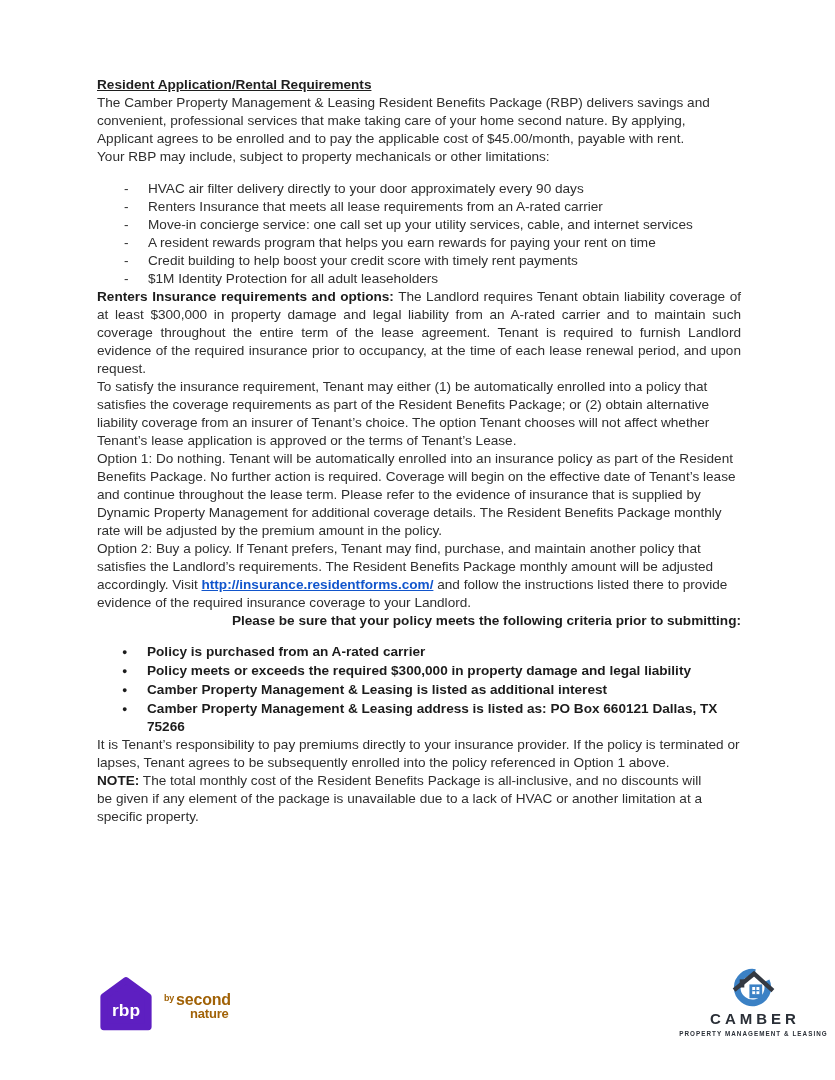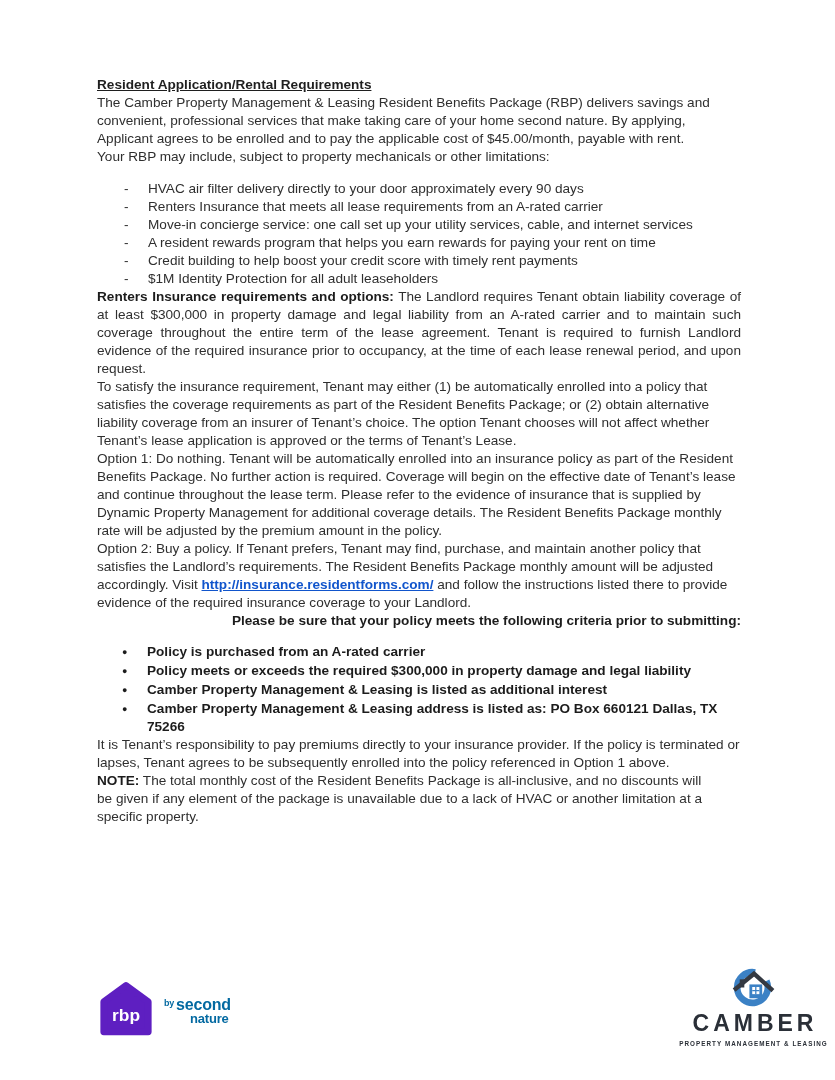--- a/index.html
+++ b/index.html
@@ -44,27 +44,27 @@
   a.link {
     color:var(--link-blue,#1155cc); font-weight:bold;
     text-decoration:underline; cursor:pointer;
   }
   
   .footer {
     position:absolute; left:97px; top:966px; width:718px;
     display:flex; justify-content:space-between; align-items:center;
   }
   .rbp-brand { display:flex; align-items:center; margin-top:8px; }
-  .sn-text { margin-left:9px; color:#0369a1; font-weight:bold; }
+  .sn-text { margin-left:9px; color:#a16207; font-weight:bold; }
   .sn-row1 { font-size:16px; line-height:14px; letter-spacing:-0.2px; }
   .sn-row1 .by { font-size:9px; vertical-align:4px; margin-right:2px; }
   .sn-row2 { font-size:13px; line-height:13px; letter-spacing:-0.2px; margin-left:26px; }
   .camber-brand { display:flex; flex-direction:column; align-items:center; width:124px; }
   .camber-name {
-    font-size:23px; font-weight:bold; letter-spacing:4px;
+    font-size:15px; font-weight:bold; letter-spacing:4px;
     color:var(--camber-dark,#2a2f37); margin-top:1px; white-space:nowrap;
     margin-right:-4px;
   }
   .camber-tagline {
     font-size:6.3px; font-weight:bold; letter-spacing:1.05px;
     color:var(--camber-dark,#2a2f37); margin-top:3px; white-space:nowrap;
     margin-right:-1px;
   }
 </style>
 </head>

